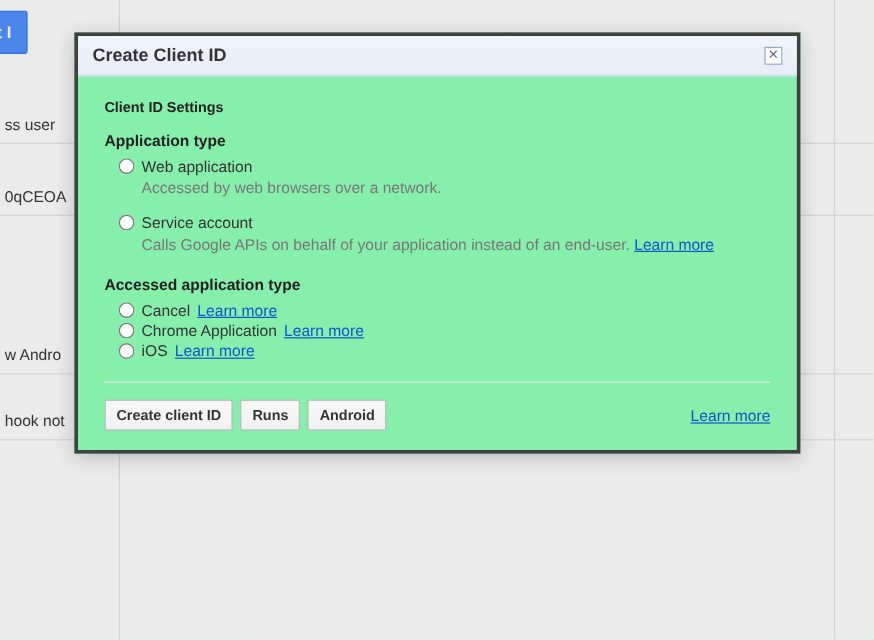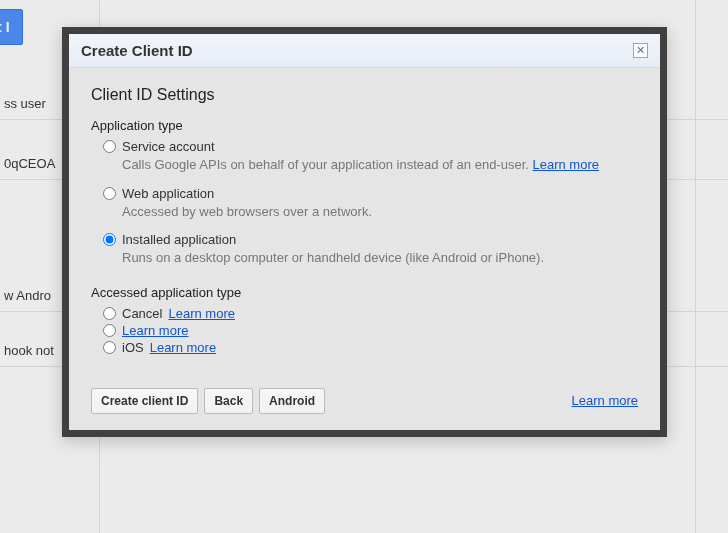--- a/index.html
+++ b/index.html
@@ -41,22 +41,22 @@
     .bg-vline { position:absolute; top:0; bottom:0; width:1px; background:#e5e5e5; }
     .modal-overlay {
       position: absolute;
       inset: 0;
       background: rgba(60,60,60,0.1);
     }
     .modal {
       position: absolute;
       left: 62px; top: 27px;
       width: 605px;
-      background: #e5e5e5;
-      border: 7px solid #404040;
+      background: #86efac;
+      border: 3px solid #404040;
       box-shadow: 0 4px 16px rgba(0,0,0,0.2);
     }
     .modal-header {
       background: linear-gradient(#f1f5fb, #e6ecf6);
       border-bottom: 1px solid #d0d7e8;
       padding: 8px 12px;
       display: flex;
       justify-content: space-between;
       align-items: center;
     }
@@ -74,28 +74,28 @@
       justify-content: center;
       cursor: pointer;
       font-size: 11px;
       color: #5a6f95;
       line-height: 1;
     }
     .modal-body {
       padding: 18px 22px 16px 22px;
     }
     .section-title {
-      font-size: 16px;
-      font-weight: normal;
+      font-size: 12px;
+      font-weight: bold;
       color: #222;
       margin-bottom: 14px;
     }
     .subsection-title {
       font-size: 13px;
-      font-weight: normal;
+      font-weight: bold;
       color: #222;
       margin-bottom: 6px;
     }
     .radio-group { margin-bottom: 18px; padding-left: 12px; }
     .radio-row {
       margin-bottom: 12px;
     }
     .radio-row.tight { margin-bottom: 2px; }
     .radio-line {
       display: flex;
@@ -156,77 +156,71 @@
   </div>
   <div class="modal-body">
     <div class="section-title">Client ID Settings</div>
 
     <div class="subsection-title">Application type</div>
     <div class="radio-group">
 
       <div class="radio-row">
         <label class="radio-line">
           <input type="radio" name="apptype" style="">
+          <span class="radio-label">Web application</span>
+        </label>
+        <div class="radio-desc">Accessed by web browsers over a network.</div>
+      </div>
+
+      <div class="radio-row">
+        <label class="radio-line">
+          <input type="radio" name="apptype" style="">
           <span class="radio-label">Service account</span>
         </label>
         <div class="radio-desc">
           <span>Calls Google APIs on behalf of your application instead of an end-user.</span>
           <a class="link">Learn more</a>
         </div>
       </div>
 
-      <div class="radio-row">
-        <label class="radio-line">
-          <input type="radio" name="apptype" style="">
-          <span class="radio-label">Web application</span>
-        </label>
-        <div class="radio-desc">Accessed by web browsers over a network.</div>
-      </div>
-
-      <div class="radio-row">
-        <label class="radio-line">
-          <input type="radio" name="apptype" checked="" style="">
-          <span class="radio-label">Installed application</span>
-        </label>
-        <div class="radio-desc">Runs on a desktop computer or handheld device (like Android or iPhone).</div>
-      </div>
     </div>
 
     <div class="subsection-title">Accessed application type</div>
     <div class="radio-group">
 
       <div class="radio-row tight">
         <label class="radio-line">
           <input type="radio" name="instype" style="">
           <span class="radio-label">Cancel</span>
           <a class="link">Learn more</a>
         </label>
       </div>
 
       <div class="radio-row tight">
         <label class="radio-line">
           <input type="radio" name="instype" style="">
+          <span class="radio-label">Chrome Application</span>
           <a class="link">Learn more</a>
         </label>
       </div>
 
       <div class="radio-row tight">
         <label class="radio-line">
           <input type="radio" name="instype" style="">
           <span class="radio-label">iOS</span>
           <a class="link">Learn more</a>
         </label>
       </div>
 
     </div>
 
     <div class="divider"></div>
 
     <div class="footer">
       <div class="btn-row">
         <button class="btn">Create client ID</button>
-        <button class="btn">Back</button>
+        <button class="btn">Runs</button>
         <button class="btn">Android</button>
       </div>
       <a class="link">Learn more</a>
     </div>
   </div>
 </div>
 
 </body></html>

